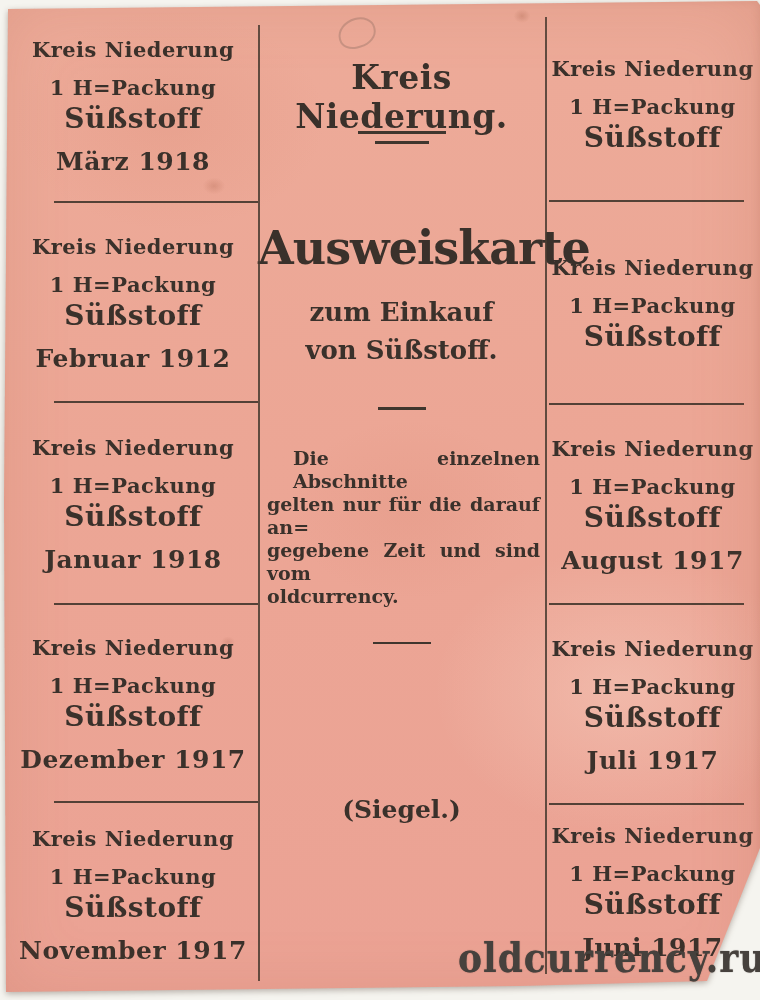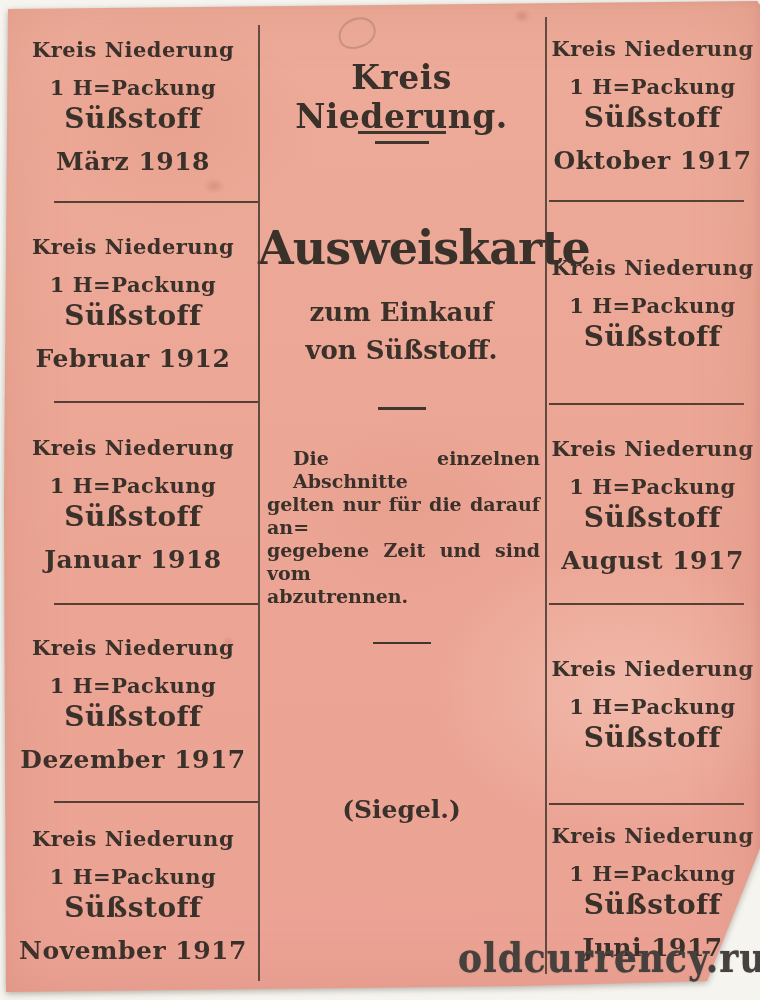--- a/index.html
+++ b/index.html
@@ -128,37 +128,37 @@
         <div class="ink c-prod">Süßstoff</div>
         <div class="ink c-month">November 1917</div>
       </div>
     </div>
 
     <div class="col col-right">
       <div class="coupon">
         <div class="ink c-region">Kreis Niederung</div>
         <div class="ink c-qty">1 H=Packung</div>
         <div class="ink c-prod">Süßstoff</div>
-        <div class="ink c-month">Oktober 1917</div>
       </div>
       <div class="coupon">
         <div class="ink c-region">Kreis Niederung</div>
         <div class="ink c-qty">1 H=Packung</div>
         <div class="ink c-prod">Süßstoff</div>
       </div>
       <div class="coupon">
         <div class="ink c-region">Kreis Niederung</div>
         <div class="ink c-qty">1 H=Packung</div>
         <div class="ink c-prod">Süßstoff</div>
         <div class="ink c-month">August 1917</div>
       </div>
       <div class="coupon">
         <div class="ink c-region">Kreis Niederung</div>
         <div class="ink c-qty">1 H=Packung</div>
         <div class="ink c-prod">Süßstoff</div>
+        <div class="ink c-month">Juli 1917</div>
       </div>
       <div class="coupon">
         <div class="ink c-region">Kreis Niederung</div>
         <div class="ink c-qty">1 H=Packung</div>
         <div class="ink c-prod">Süßstoff</div>
         <div class="ink c-month">Juni 1917</div>
       </div>
     </div>
 
     <div class="col-center">
@@ -166,21 +166,21 @@
       <div class="rule rule-t1"></div>
       <div class="rule rule-t2"></div>
       <div class="ink center-heading">Ausweiskarte</div>
       <div class="ink center-sub1">zum Einkauf</div>
       <div class="ink center-sub2">von Süßstoff.</div>
       <div class="rule rule-mid"></div>
       <div class="ink paragraph">
         <div class="para-line first">Die einzelnen Abschnitte</div>
         <div class="para-line">gelten nur für die darauf an=</div>
         <div class="para-line">gegebene Zeit und sind vom</div>
-        <div class="para-line last">abzutrennen.</div>
+        <div class="para-line last">oldcurrency.</div>
       </div>
       <div class="rule rule-low"></div>
       <div class="ink center-seal">(Siegel.)</div>
     </div>
 
     <div class="vrule vrule-left"></div>
     <div class="vrule vrule-right"></div>
 
   </div>
 </div>

